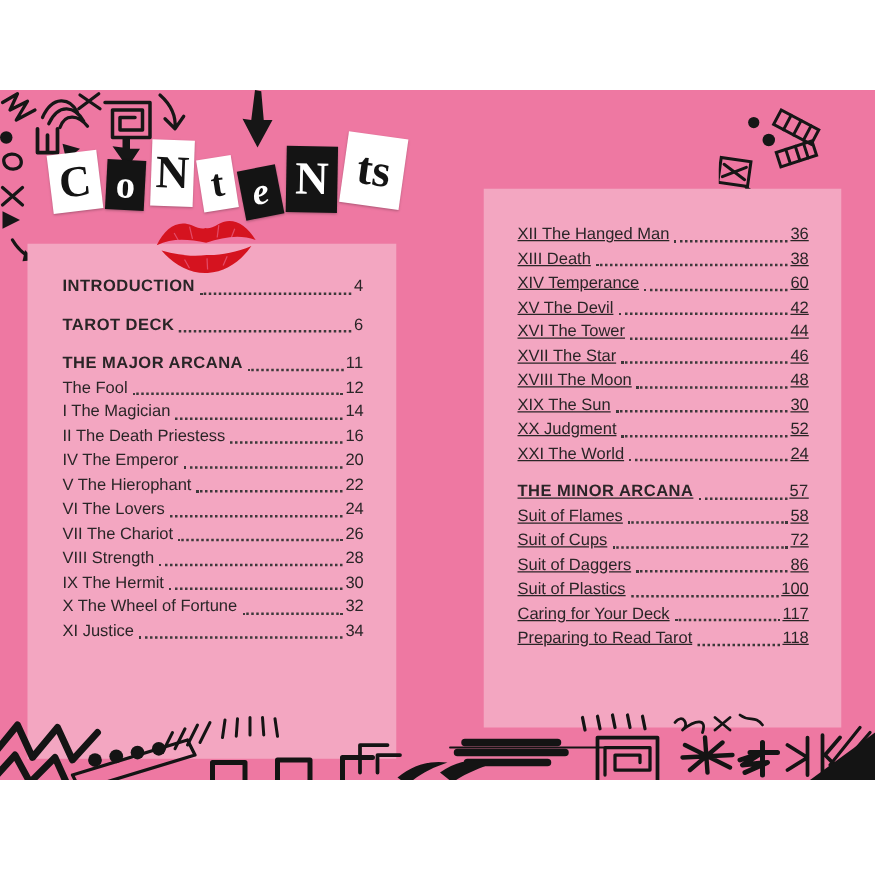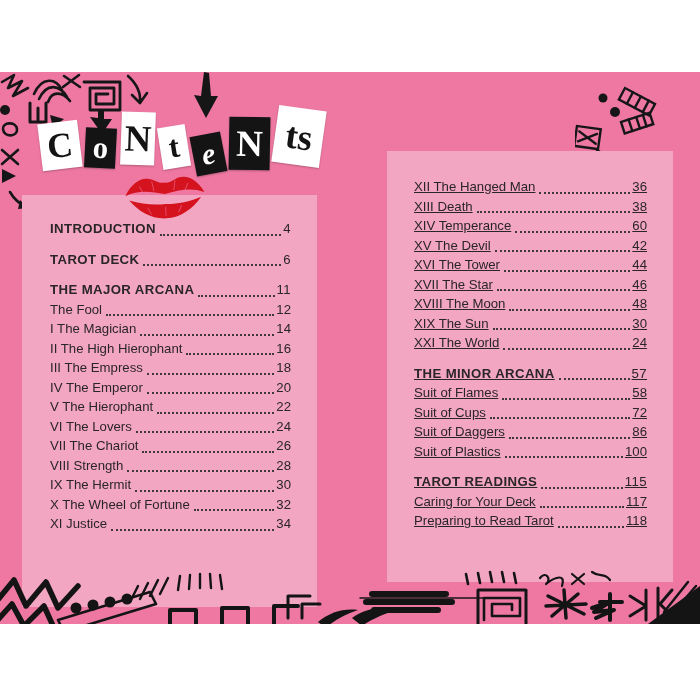--- a/index.html
+++ b/index.html
@@ -128,34 +128,27 @@
         </div>
         <div class="toc-entry">
           <div class="toc-line">
             <span class="toc-label">I The Magician</span>
             <span class="leader"></span>
             <span class="toc-page">14</span>
           </div>
         </div>
         <div class="toc-entry">
           <div class="toc-line">
-            <span class="toc-label">II The High Hierophant</span>
+            <span class="toc-label">II The Death Priestess</span>
             <span class="leader"></span>
             <span class="toc-page">16</span>
           </div>
         </div>
         <div class="toc-entry">
           <div class="toc-line">
-            <span class="toc-label">III The Empress</span>
-            <span class="leader"></span>
-            <span class="toc-page">18</span>
-          </div>
-        </div>
-        <div class="toc-entry">
-          <div class="toc-line">
             <span class="toc-label">IV The Emperor</span>
             <span class="leader"></span>
             <span class="toc-page">20</span>
           </div>
         </div>
         <div class="toc-entry">
           <div class="toc-line">
             <span class="toc-label">V The Hierophant</span>
             <span class="leader"></span>
             <span class="toc-page">22</span>
@@ -257,20 +250,27 @@
         </div>
         <div class="toc-entry">
           <div class="toc-line">
             <span class="toc-label">XIX The Sun</span>
             <span class="leader"></span>
             <span class="toc-page">30</span>
           </div>
         </div>
         <div class="toc-entry">
           <div class="toc-line">
+            <span class="toc-label">XX Judgment</span>
+            <span class="leader"></span>
+            <span class="toc-page">52</span>
+          </div>
+        </div>
+        <div class="toc-entry">
+          <div class="toc-line">
             <span class="toc-label">XXI The World</span>
             <span class="leader"></span>
             <span class="toc-page">24</span>
           </div>
         </div>
         <div class="toc-entry bold gap">
           <div class="toc-line">
             <span class="toc-label">THE MINOR ARCANA</span>
             <span class="leader"></span>
             <span class="toc-page">57</span>
@@ -295,27 +295,20 @@
             <span class="toc-label">Suit of Daggers</span>
             <span class="leader"></span>
             <span class="toc-page">86</span>
           </div>
         </div>
         <div class="toc-entry">
           <div class="toc-line">
             <span class="toc-label">Suit of Plastics</span>
             <span class="leader"></span>
             <span class="toc-page">100</span>
-          </div>
-        </div>
-        <div class="toc-entry bold gap">
-          <div class="toc-line">
-            <span class="toc-label">TAROT READINGS</span>
-            <span class="leader"></span>
-            <span class="toc-page">115</span>
           </div>
         </div>
         <div class="toc-entry">
           <div class="toc-line">
             <span class="toc-label">Caring for Your Deck</span>
             <span class="leader"></span>
             <span class="toc-page">117</span>
           </div>
         </div>
         <div class="toc-entry">

